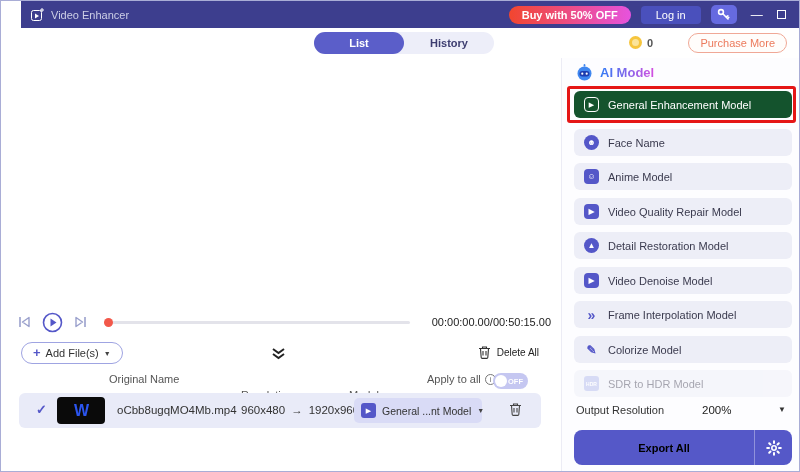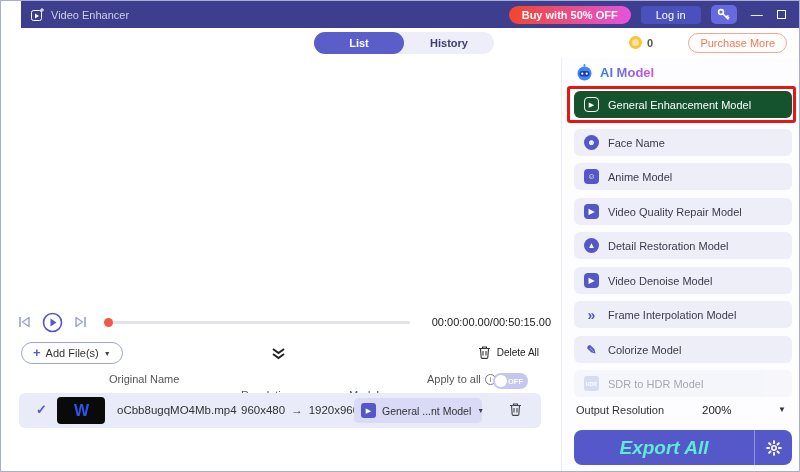--- a/index.html
+++ b/index.html
@@ -84,21 +84,21 @@
   .m-icon.round { border-radius:50%; }
   .m-icon.outline { background:transparent; border:1px solid #fff; font-size:7px; }
   .m-icon.bare { background:transparent; color:#5457c8; font-size:14px; font-weight:bold; }
   .m-icon.hdr { background:#aab4ea; font-size:5px; font-weight:bold; border-radius:3px; }
   .red-box { position:absolute; left:5px; top:28px; width:229px; height:37px; border:3px solid #e51616; border-radius:3px; pointer-events:none; }
   .out-res { position:absolute; left:0; top:341px; width:240px; height:24px; }
   .out-res-label { position:absolute; left:14px; top:5px; font-size:11px; color:#333; }
   .out-res-value { position:absolute; left:140px; top:5px; font-size:11.5px; color:#222; cursor:pointer; }
   .out-res-caret { position:absolute; right:16px; top:6px; font-size:8px; color:#333; cursor:pointer; }
   .export-btn { position:absolute; left:12px; top:372px; width:218px; height:35px; background:#5558c8; border-radius:8px; display:flex; align-items:center; cursor:pointer; }
-  .export-label { flex:1; text-align:center; color:#5eead4; font-size:19px; font-weight:bold;font-style:italic; }
+  .export-label { flex:1; text-align:center; color:#000000; font-size:11px; font-weight:bold; }
   .export-gear { width:38px; height:100%; border-left:1px solid rgba(255,255,255,.35); display:flex; align-items:center; justify-content:center; cursor:pointer; }
 </style>
 </head>
 <body>
 
 <div class="window">
 
   <div class="titlebar">
     <span class="logo-box">
       <svg width="14" height="14" viewBox="0 0 14 14">

